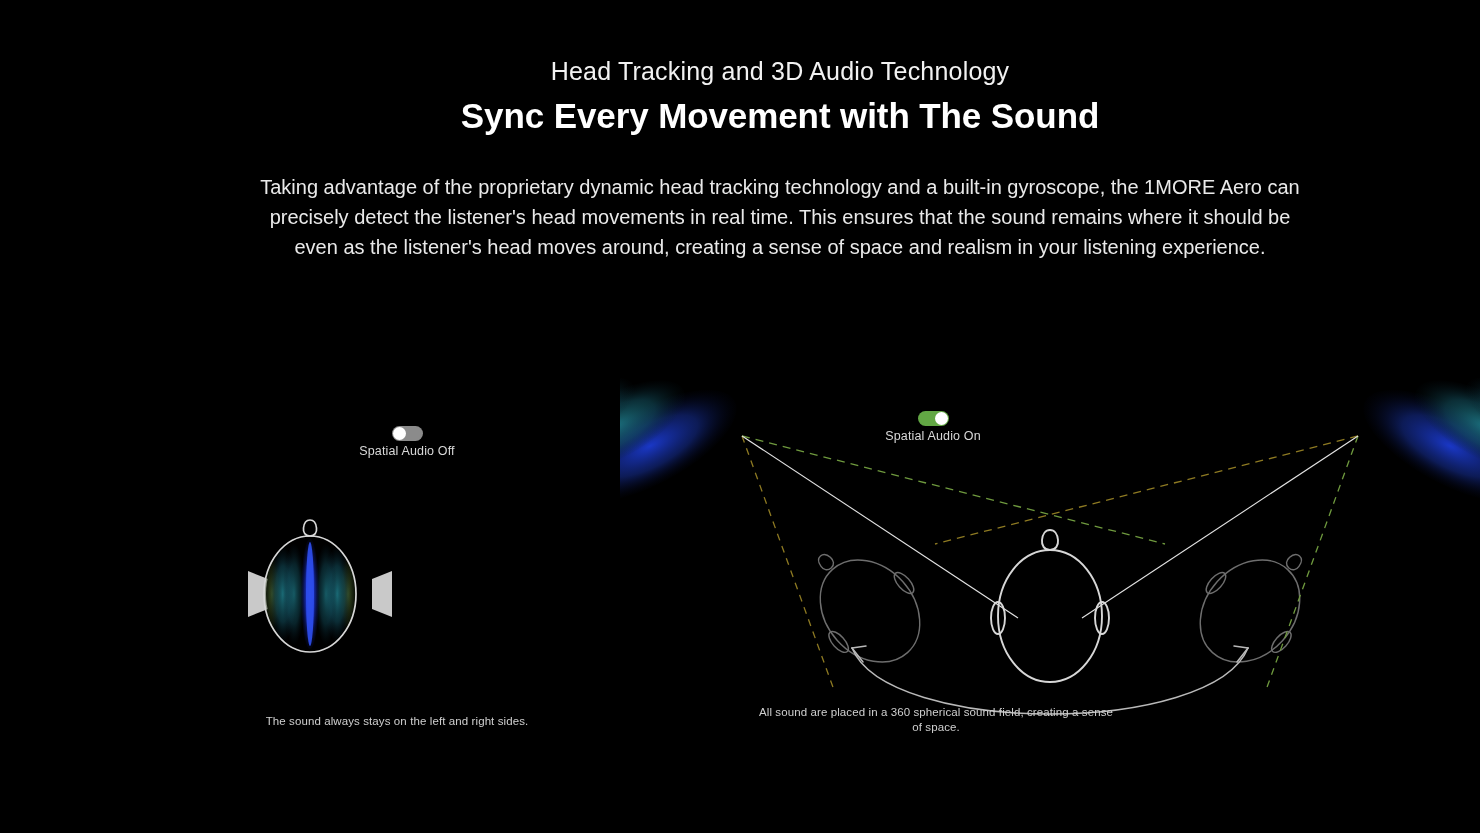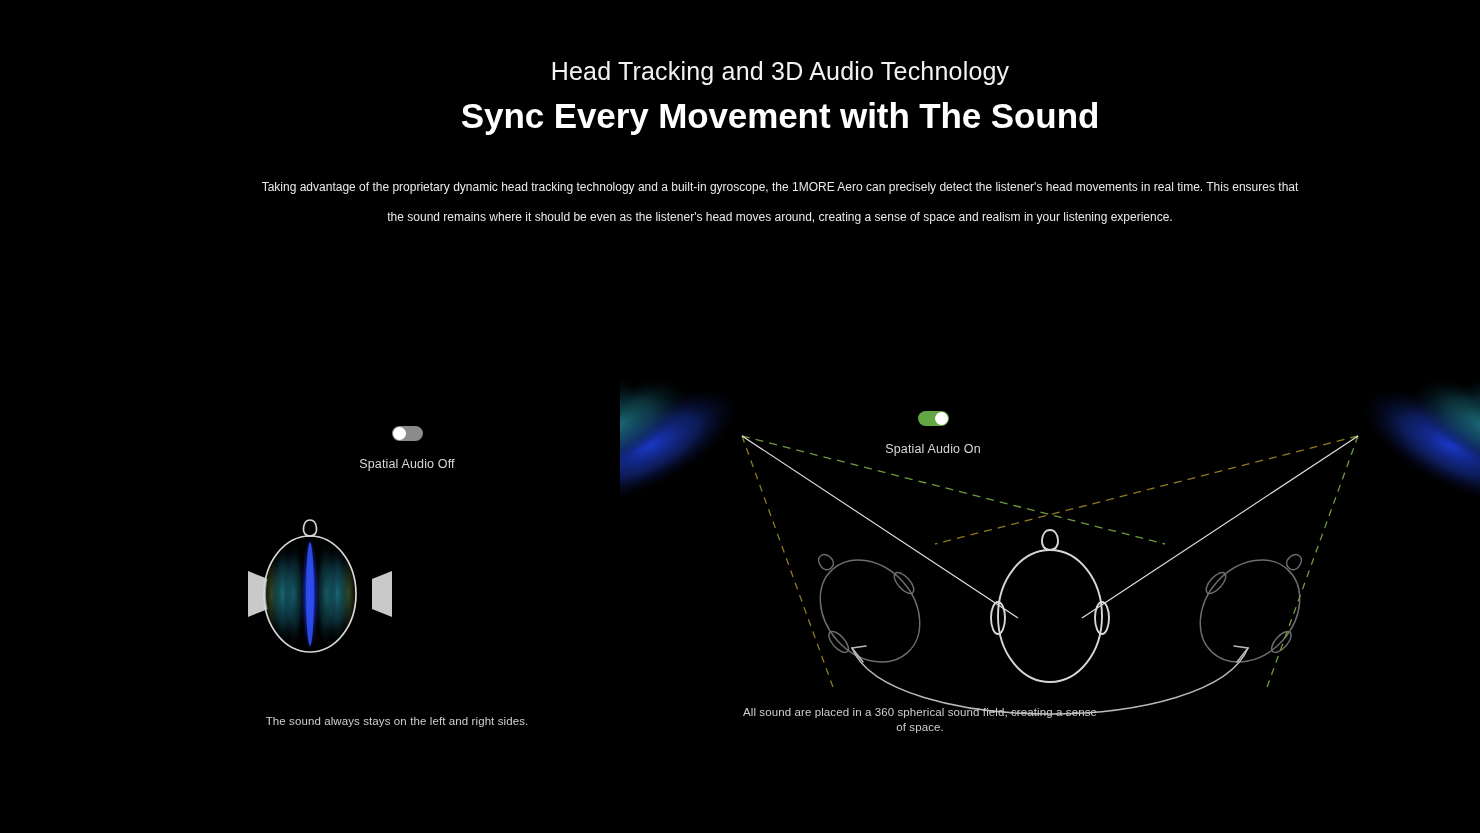--- a/index.html
+++ b/index.html
@@ -47,21 +47,21 @@
     font-size: 35px;
     font-weight: 700;
     letter-spacing: -0.1px;
     color: #ffffff;
     line-height: 1.28;
   }
   .lede {
     margin: 0 auto;
     padding-top: 33px;
     width: 1040px;
-    font-size: 12px;
+    font-size: 20px;
     font-weight: 400;
     line-height: 30px;
     color: #e9e9e9;
     text-align: center;
   }
 
   
   .stage {
     position: absolute;
     top: 296px;
@@ -101,40 +101,40 @@
     height: 13px;
     border-radius: 50%;
     background: #ffffff;
   }
   .toggle-off { background: #8b8b8b; }
   .toggle-off .knob { left: 1px; }
   .toggle-on  { background: #62a744; }
   .toggle-on  .knob { left: 17px; }
 
   .toggle-caption {
-    margin-top: 15px;
+    margin-top: 2px;
     font-size: 12.5px;
     font-weight: 400;
     color: #d8d8d8;
     letter-spacing: 0.15px;
   }
   .toggle-caption.tight { }
 
   
   .footnote {
     position: absolute;
     text-align: center;
     font-size: 11.5px;
     line-height: 14.5px;
     color: #cfcfcf;
     width: 360px;
     letter-spacing: 0.1px;
   }
   .footnote-left  { left: 217px; top: 418px; }
-  .footnote-right { left: 120px; top: 409px; }
+  .footnote-right { left: 136px; top: 409px; }
 
   .svg-layer {
     position: absolute;
     top: 0;
     left: 0;
     pointer-events: none;
   }
 </style>
 </head>
 <body>

